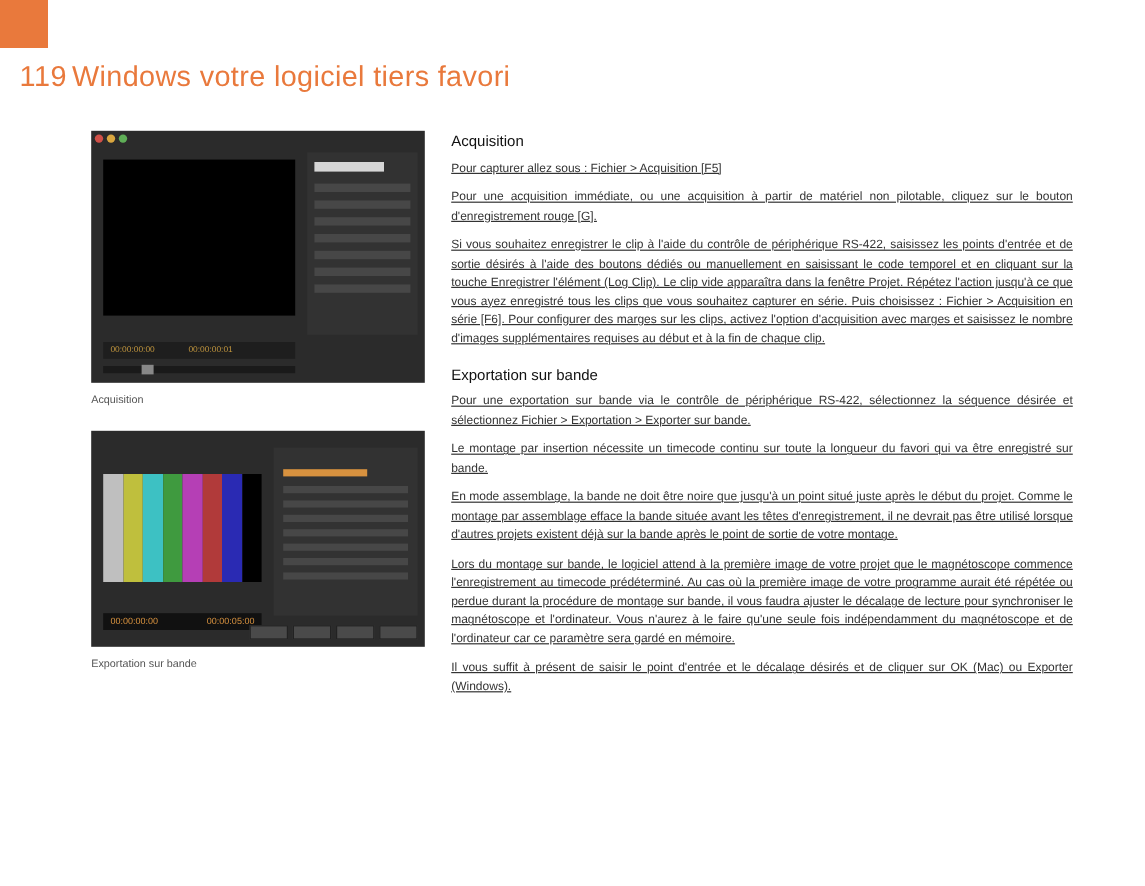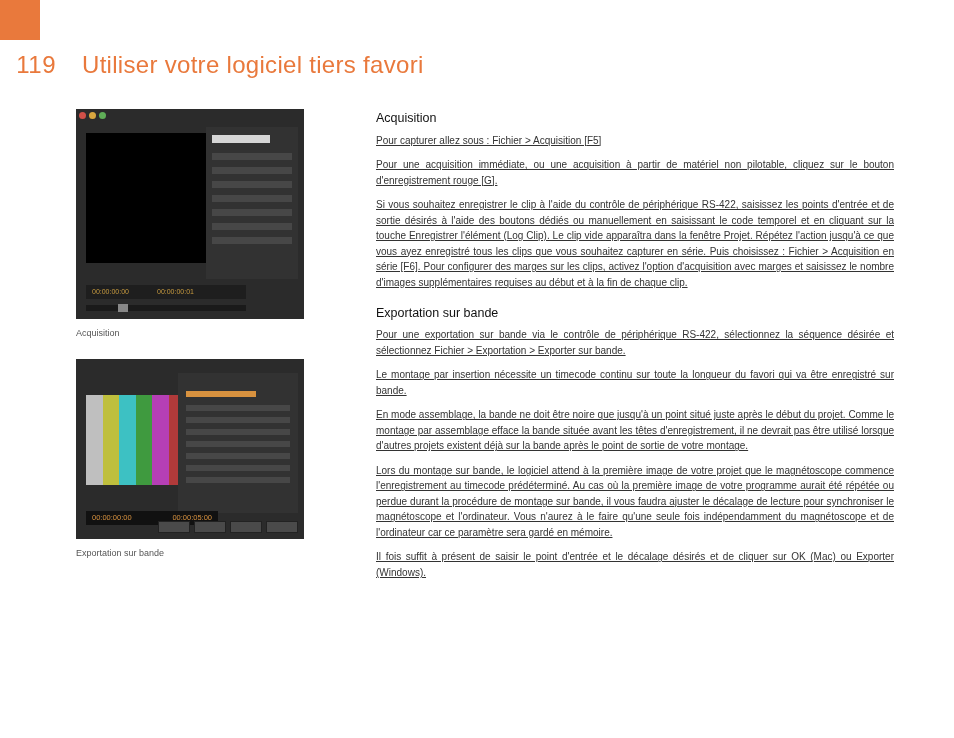--- a/index.html
+++ b/index.html
@@ -1,28 +1,28 @@
 <!DOCTYPE html>
 <html><head>
 <meta charset="utf-8">
 <style>
   html,body{margin:0;padding:0;background:#fff;color:#222;font-family:"Helvetica Neue",Arial,sans-serif;font-weight:300;font-size:10px;line-height:1.55;-webkit-font-smoothing:antialiased;}
   .page{width:954px;height:738px;position:relative;box-sizing:border-box;padding:46px 60px 30px 0;}
   .orange-block{position:absolute;left:0;top:0;width:40px;height:40px;background:#e9793c;}
-  .header{display:flex;align-items:baseline;gap:26px;margin:0 0 26px 0;}
+  .header{display:flex;align-items:baseline;gap:4px;margin:0 0 26px 0;}
   .page-num{width:56px;text-align:right;font-size:24px;font-weight:300;color:#e9793c;letter-spacing:.5px;}
   .title{font-size:24px;font-weight:300;color:#e9793c;letter-spacing:.3px;}
   .cols{display:flex;gap:22px;padding-left:76px;}
   .side{width:278px;flex:none;}
   .main{flex:1;color:#333;text-align:justify;}
   .cap{font-size:9px;color:#555;margin:8px 0 18px 0;}
   .h2{font-size:12.5px;font-weight:400;color:#111;margin:0 0 4px 0;}
   .p{margin:0 0 9px 0;text-decoration:underline;}
   
-  .shot{width:228px;background:#2b2b2b;position:relative;box-sizing:border-box;}
+  .shot{width:278px;background:#2b2b2b;position:relative;box-sizing:border-box;}
   .shot1{height:210px;}
   .tl{position:absolute;left:0;top:0;display:flex;gap:3px;padding:3px;}
   .dot{width:7px;height:7px;border-radius:50%;}
   .r{background:#d05048;} .y{background:#d9a63f;} .g{background:#5fae57;}
   .s1-prev{position:absolute;left:10px;top:24px;width:160px;height:130px;background:#000;}
   .s1-panel{position:absolute;right:6px;top:18px;width:92px;bottom:40px;background:#323232;}
   .s1-panel .hl{position:absolute;left:6px;top:8px;width:58px;height:8px;background:#d6d6d6;}
   .s1-panel .row{position:absolute;left:6px;right:6px;height:7px;background:#474747;}
   .s1-time{position:absolute;left:10px;bottom:20px;width:160px;height:14px;background:#1e1e1e;color:#c79a3f;font-size:7px;display:flex;align-items:center;gap:28px;padding-left:6px;box-sizing:border-box;}
   .s1-slider{position:absolute;left:10px;bottom:8px;width:160px;height:6px;background:#1a1a1a;}
@@ -39,21 +39,21 @@
   .s2-btns span{width:30px;height:10px;background:#4a4a4a;border:1px solid #222;}
 </style>
 </head>
 <body>
 
 <div class="page">
   <div class="orange-block"></div>
 
   <div class="header">
     <div class="page-num">119</div>
-    <div class="title">Utiliser votre logiciel tiers favori</div>
+    <div class="title">Windows votre logiciel tiers favori</div>
   </div>
 
   <div class="cols">
     <div class="side">
 
       <div class="shot shot1">
         <div class="tl">
           <span class="dot r"></span>
           <span class="dot y"></span>
           <span class="dot g"></span>
@@ -117,16 +117,16 @@
       <div class="h2">Acquisition</div>
       <p class="p">Pour capturer allez sous : Fichier &gt; Acquisition [F5]</p>
       <p class="p">Pour une acquisition immédiate, ou une acquisition à partir de matériel non pilotable, cliquez sur le bouton d'enregistrement rouge [G].</p>
       <p class="p">Si vous souhaitez enregistrer le clip à l'aide du contrôle de périphérique RS-422, saisissez les points d'entrée et de sortie désirés à l'aide des boutons dédiés ou manuellement en saisissant le code temporel et en cliquant sur la touche Enregistrer l'élément (Log Clip). Le clip vide apparaîtra dans la fenêtre Projet. Répétez l'action jusqu'à ce que vous ayez enregistré tous les clips que vous souhaitez capturer en série. Puis choisissez : Fichier &gt; Acquisition en série [F6]. Pour configurer des marges sur les clips, activez l'option d'acquisition avec marges et saisissez le nombre d'images supplémentaires requises au début et à la fin de chaque clip.</p>
 
       <div class="h2" style="margin-top:14px">Exportation sur bande</div>
       <p class="p">Pour une exportation sur bande via le contrôle de périphérique RS-422, sélectionnez la séquence désirée et sélectionnez Fichier &gt; Exportation &gt; Exporter sur bande.</p>
       <p class="p">Le montage par insertion nécessite un timecode continu sur toute la longueur du favori qui va être enregistré sur bande.</p>
       <p class="p">En mode assemblage, la bande ne doit être noire que jusqu'à un point situé juste après le début du projet. Comme le montage par assemblage efface la bande située avant les têtes d'enregistrement, il ne devrait pas être utilisé lorsque d'autres projets existent déjà sur la bande après le point de sortie de votre montage.</p>
       <p class="p">Lors du montage sur bande, le logiciel attend à la première image de votre projet que le magnétoscope commence l'enregistrement au timecode prédéterminé. Au cas où la première image de votre programme aurait été répétée ou perdue durant la procédure de montage sur bande, il vous faudra ajuster le décalage de lecture pour synchroniser le magnétoscope et l'ordinateur. Vous n'aurez à le faire qu'une seule fois indépendamment du magnétoscope et de l'ordinateur car ce paramètre sera gardé en mémoire.</p>
-      <p class="p">Il fois suffit à présent de saisir le point d'entrée et le décalage désirés et de cliquer sur OK (Mac) ou Exporter (Windows).</p>
+      <p class="p">Il vous suffit à présent de saisir le point d'entrée et le décalage désirés et de cliquer sur OK (Mac) ou Exporter (Windows).</p>
     </div>
   </div>
 </div>
 
 </body></html>

